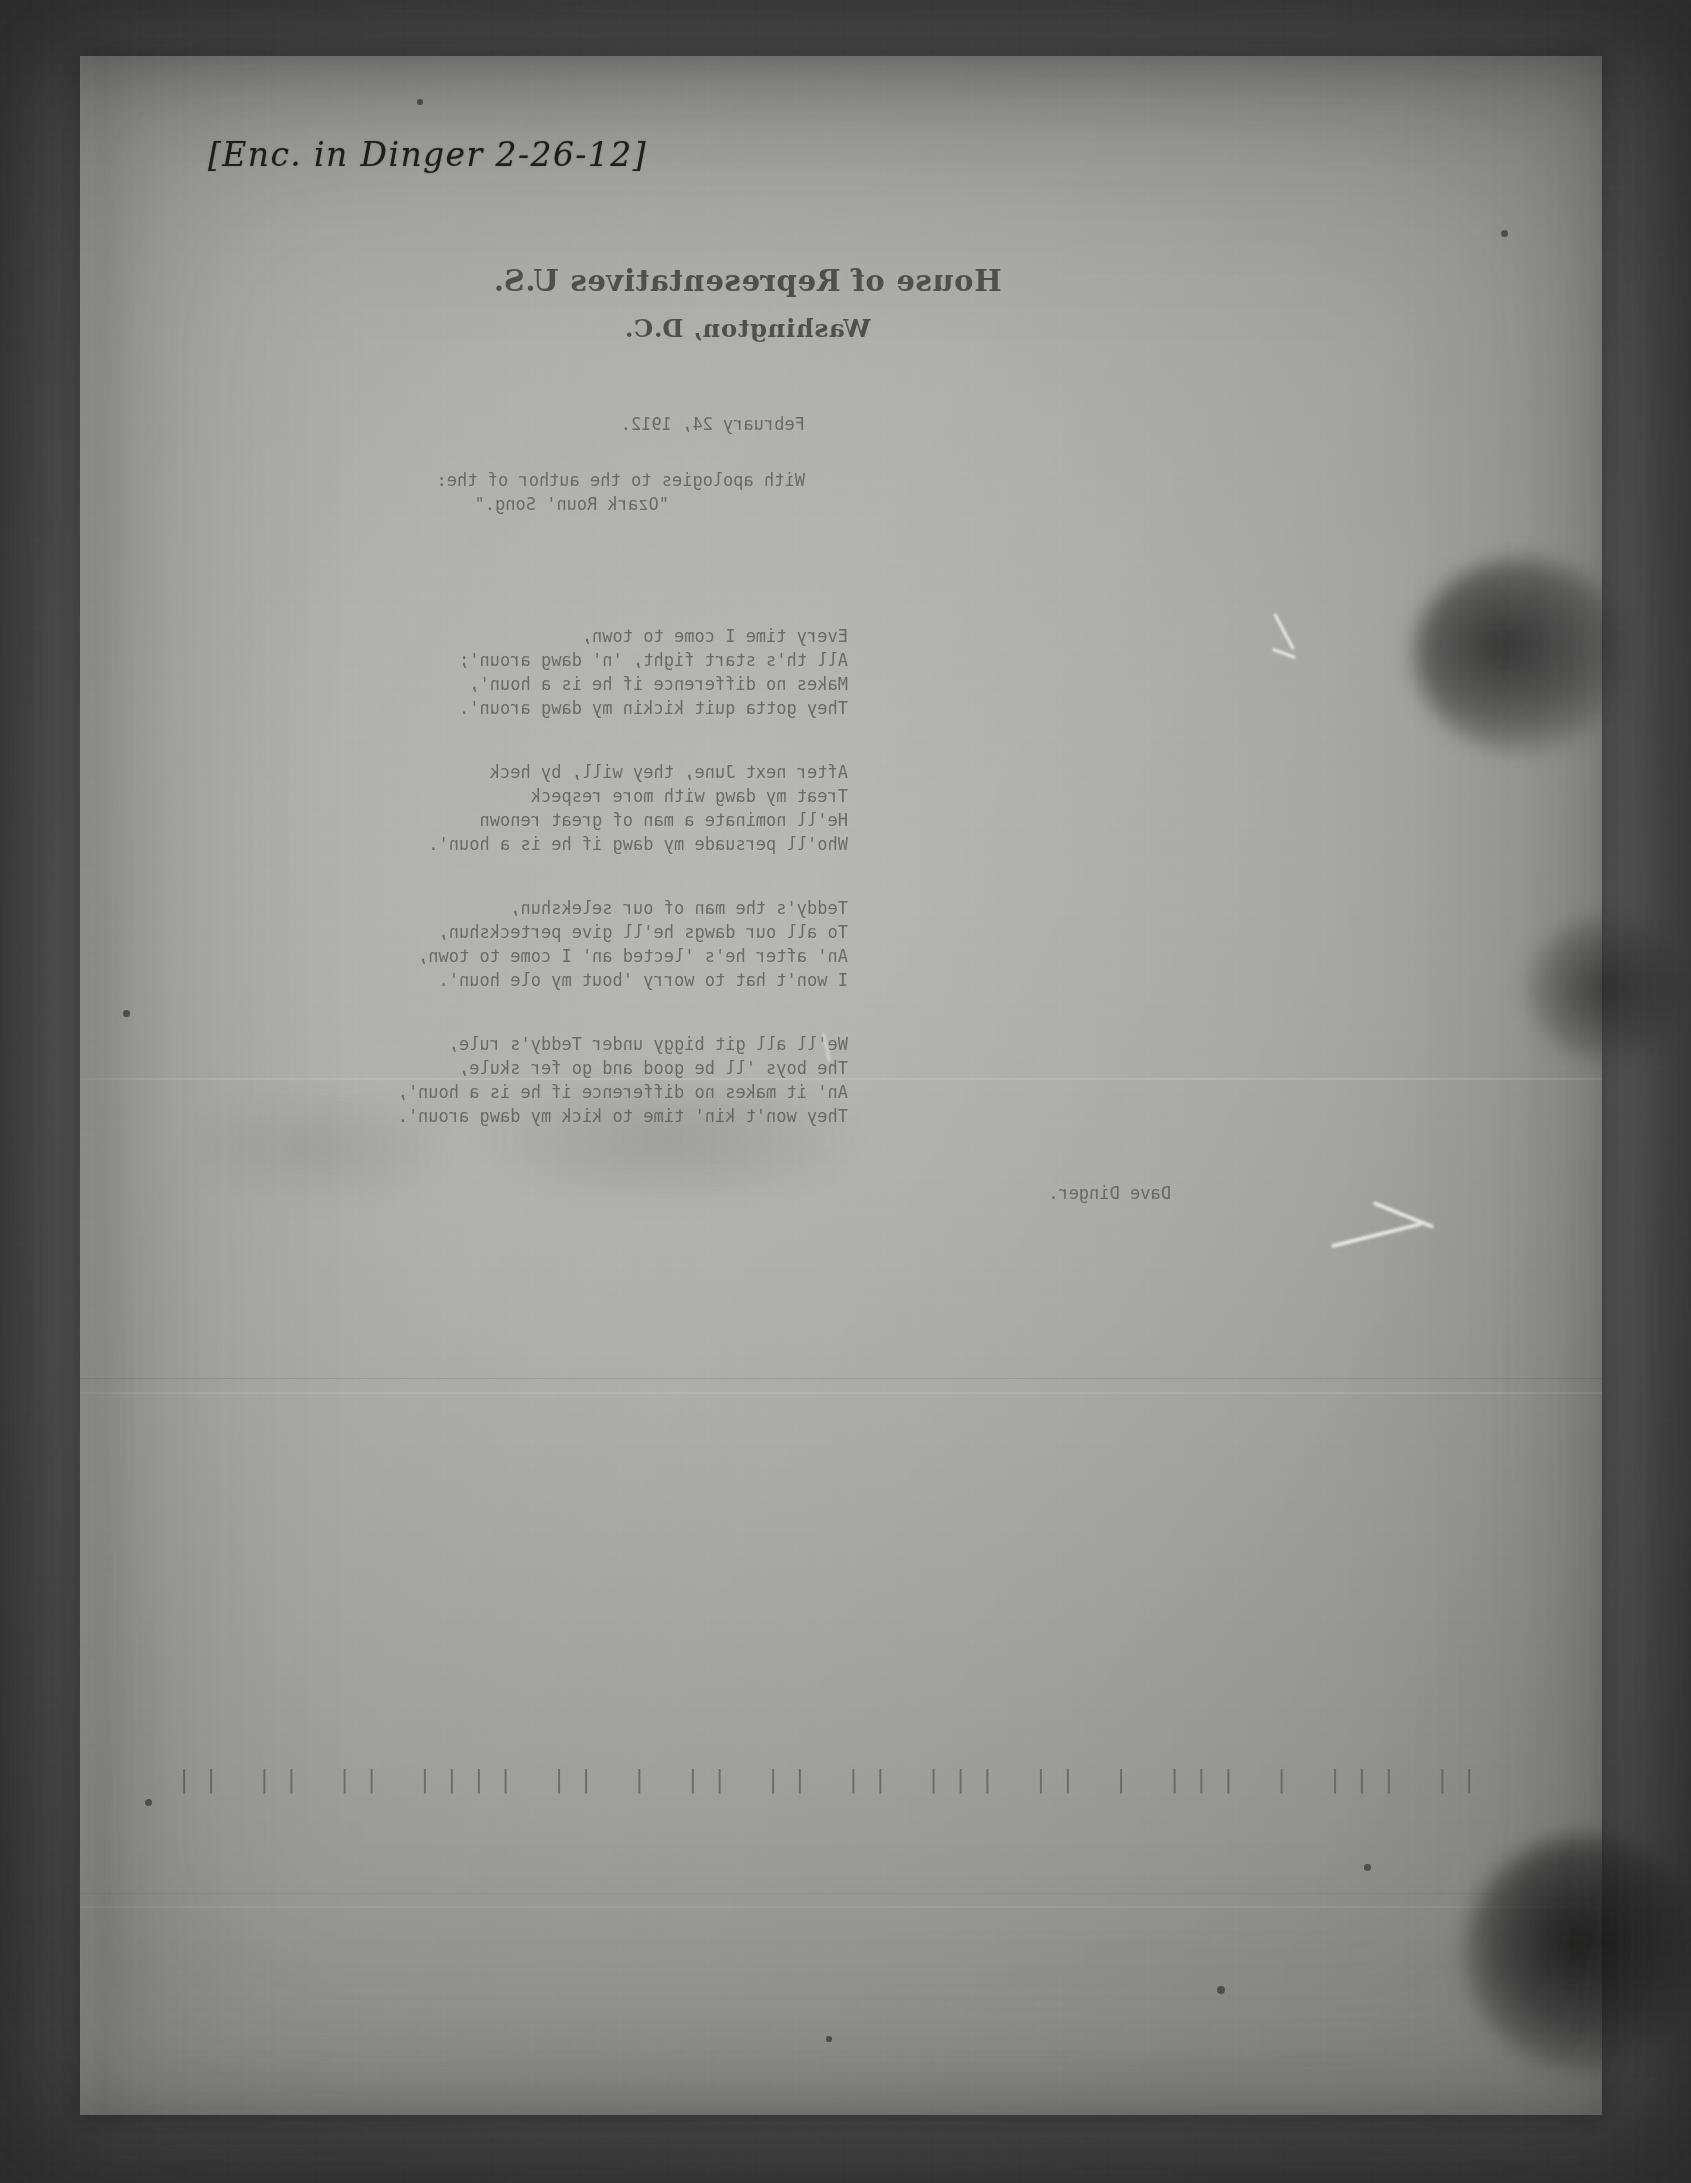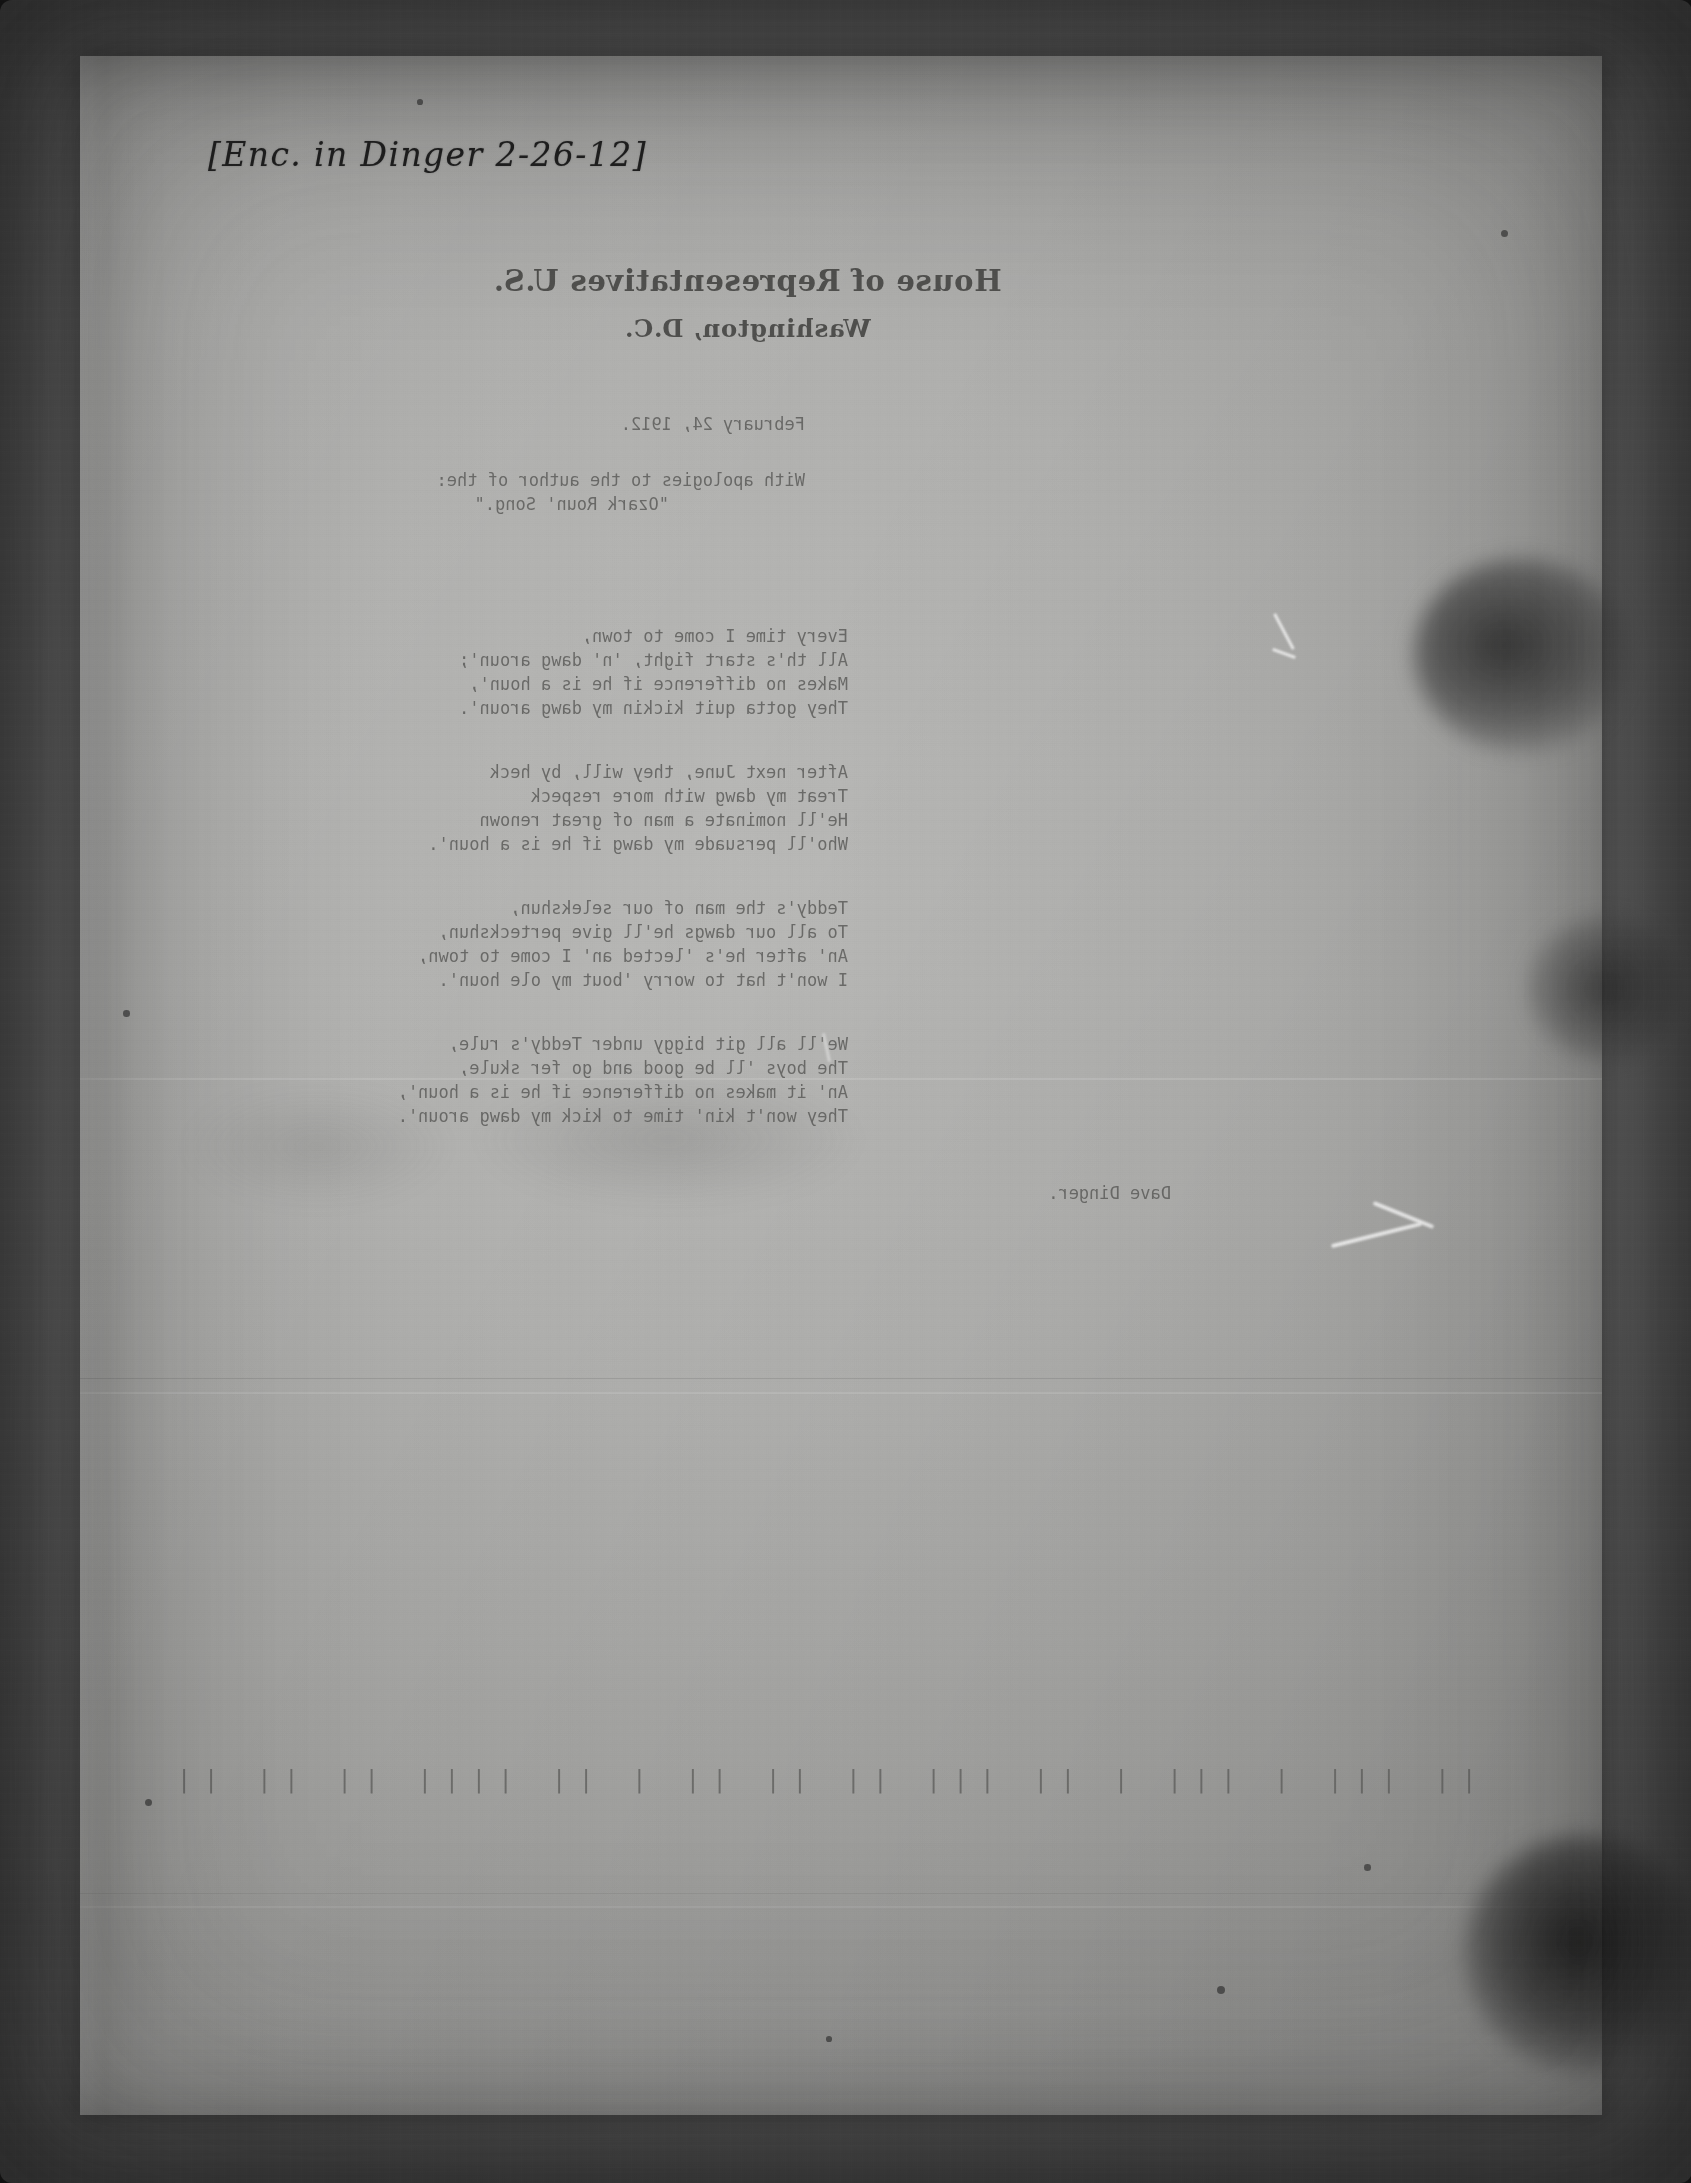--- a/index.html
+++ b/index.html
@@ -15,21 +15,20 @@
   }
 
   
   #photo {
     position: absolute;
     left: 0; top: 0;
     width: 1692px;
     height: 2183px;
     background:
       radial-gradient(ellipse 70% 60% at 50% 45%, #8e8e8e 0%, #7d7d7d 45%, #6a6a6a 75%, #5a5a5a 100%);
-    border-radius: 12px;
   }
 
   
   #frame-vignette {
     position: absolute;
     left: 0; top: 0; width: 1692px; height: 2183px;
     box-shadow:
       inset 0 0 100px 43px rgba(20,20,20,0.55),
       inset 0 0 230px 86px rgba(30,30,30,0.35);
     pointer-events: none;

